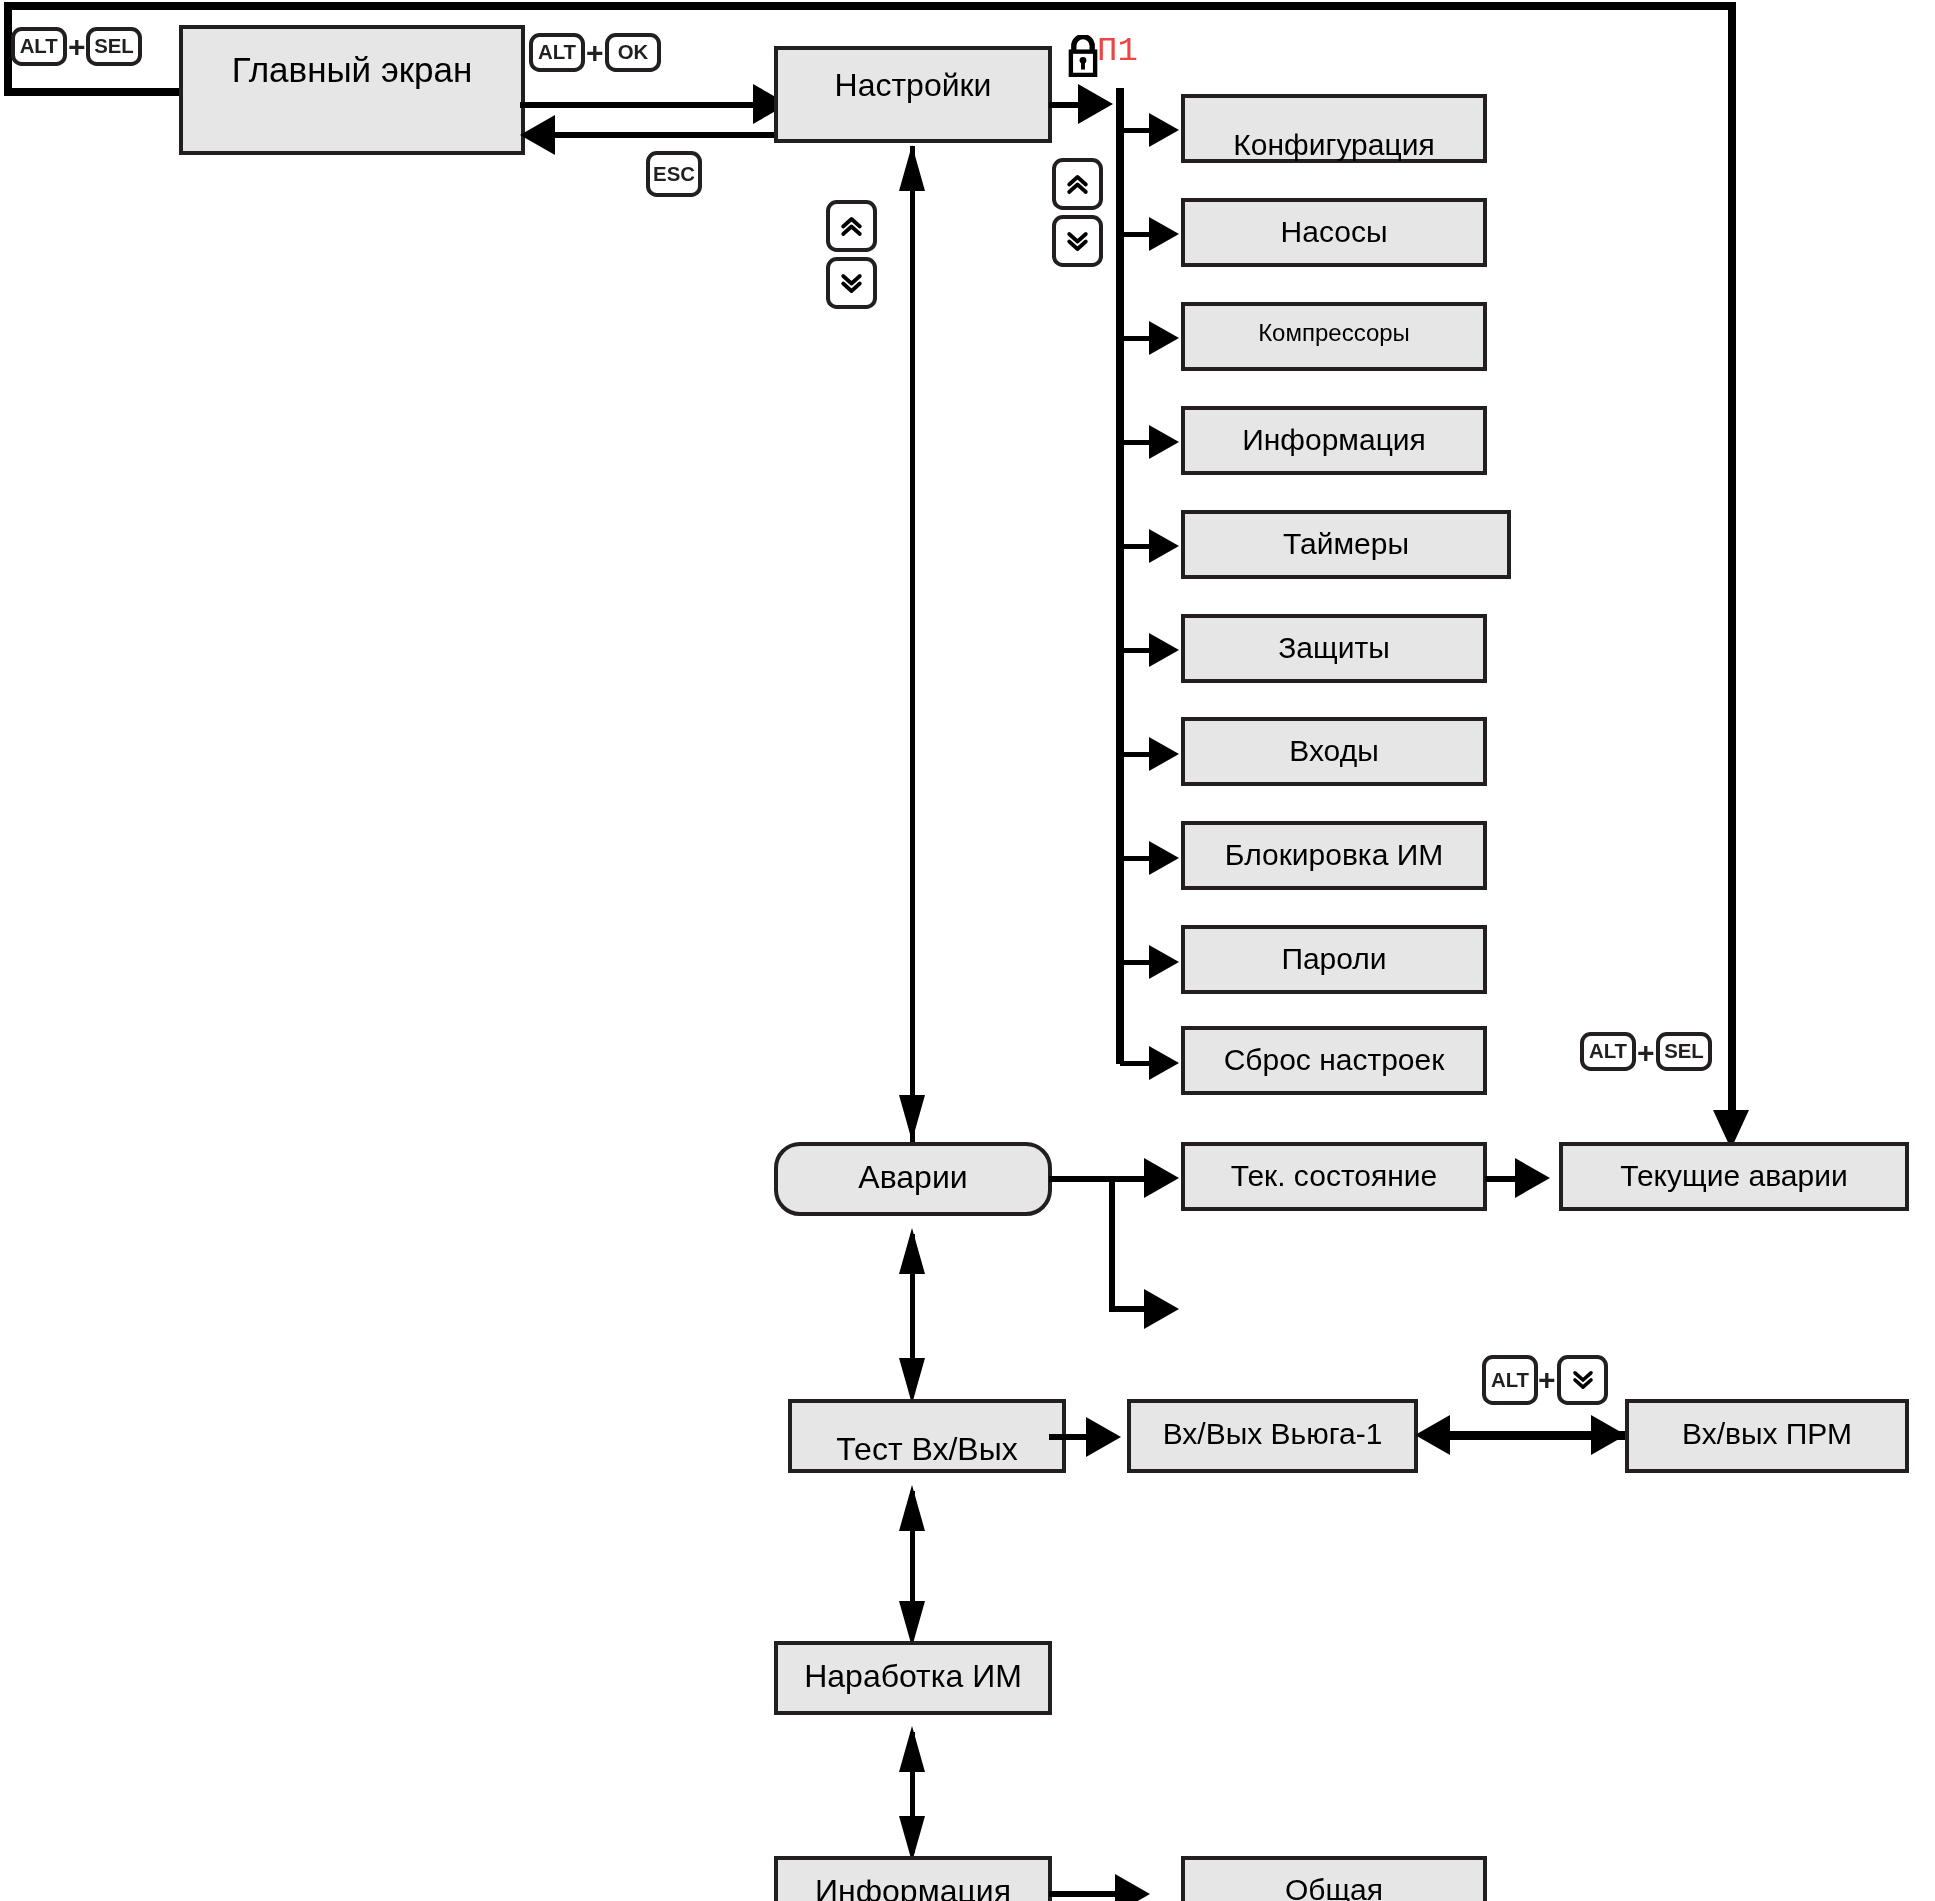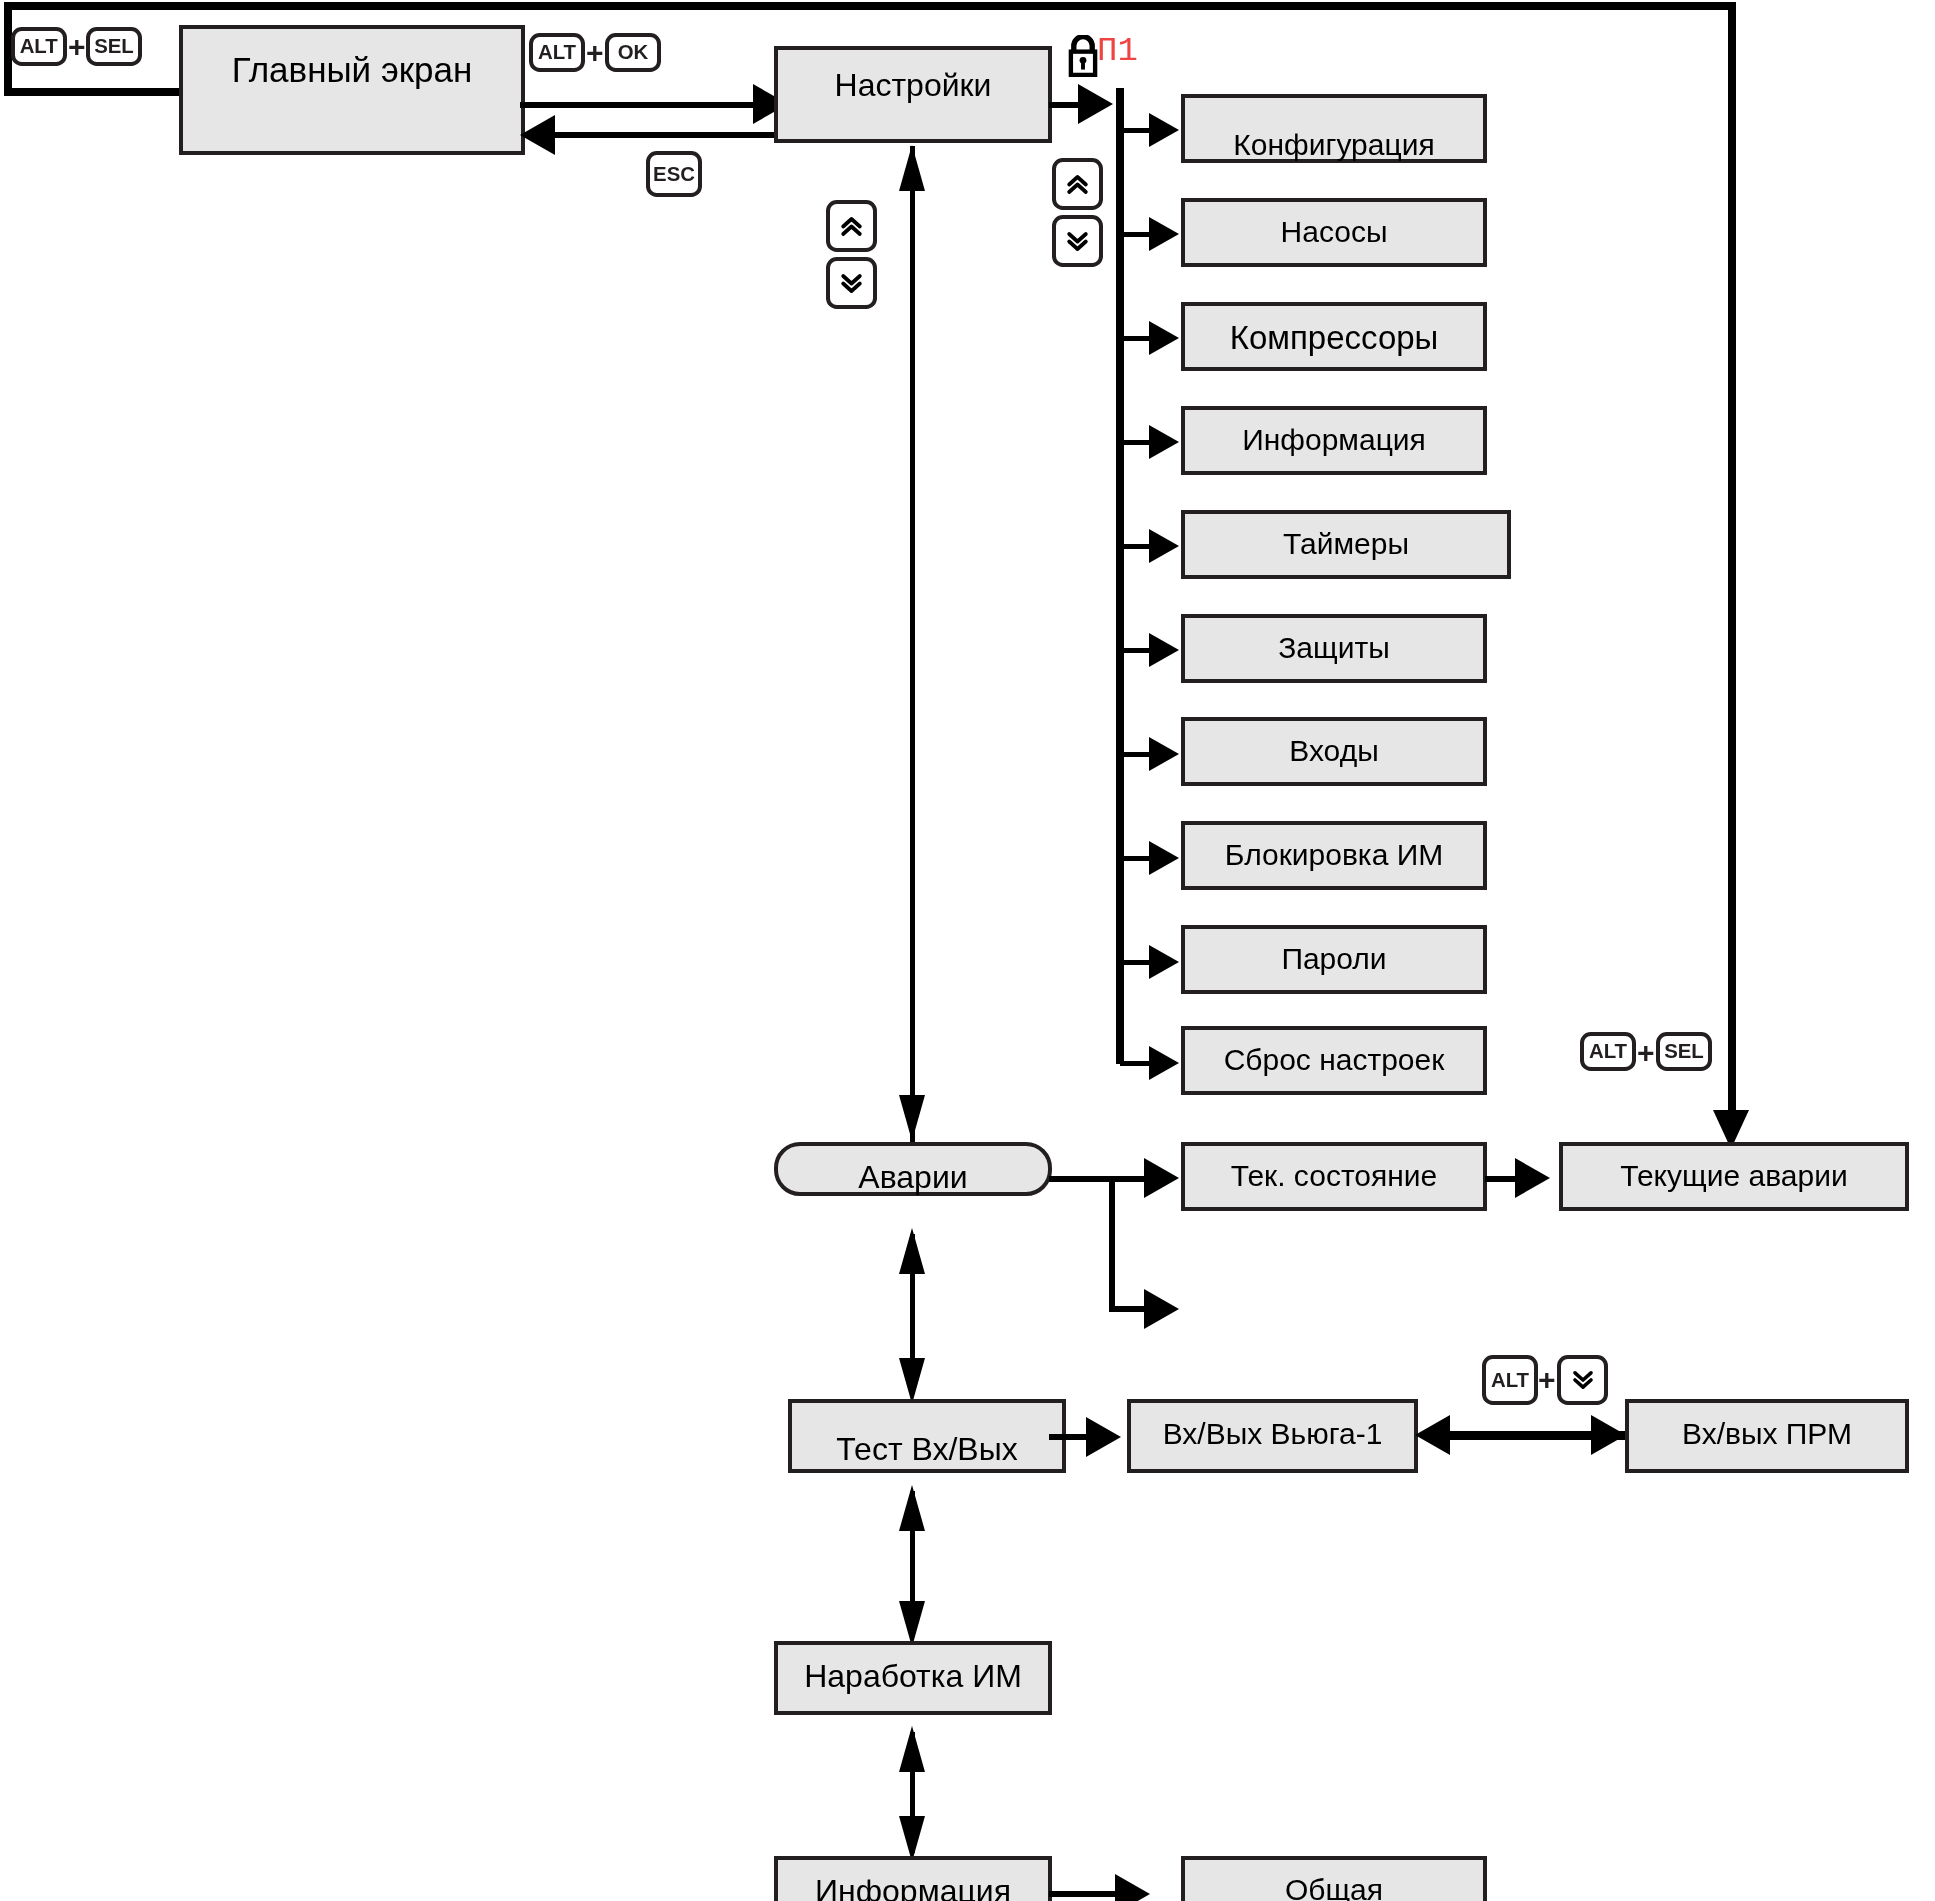--- a/index.html
+++ b/index.html
@@ -148,21 +148,21 @@
   </div>
 
   <div class="hline thin" style="left:1120px;top:232px;width:44px;"></div>
   <div class="ar-r sm" style="left:1149px;top:217px;"></div>
   <div class="box" style="left:1181px;top:198px;width:306px;height:69px;font-size:30px;padding-top:14.6px;">
     <span>Насосы</span>
   </div>
 
   <div class="hline thin" style="left:1120px;top:336px;width:44px;"></div>
   <div class="ar-r sm" style="left:1149px;top:321px;"></div>
-  <div class="box" style="left:1181px;top:302px;width:306px;height:69px;font-size:33px;padding-top:14.6px;">
+  <div class="box" style="left:1181px;top:302px;width:306px;height:69px;font-size:24px;padding-top:14.6px;">
     <span>Компрессоры</span>
   </div>
 
   <div class="hline thin" style="left:1120px;top:440px;width:44px;"></div>
   <div class="ar-r sm" style="left:1149px;top:425px;"></div>
   <div class="box" style="left:1181px;top:406px;width:306px;height:69px;font-size:30px;padding-top:14.6px;">
     <span>Информация</span>
   </div>
 
   <div class="hline thin" style="left:1120px;top:544px;width:44px;"></div>
@@ -211,21 +211,21 @@
       <path d="M10 48 L30 30 L50 48" fill="none" stroke="#000" stroke-width="9" stroke-linecap="round" stroke-linejoin="round"></path>
     </svg>
   </div>
   <div class="key" style="left:826px;top:257px;width:51px;height:52px;">
     <svg viewBox="0 0 60 60" width="25" height="25">
       <path d="M10 30 L30 48 L50 30" fill="none" stroke="#000" stroke-width="9" stroke-linecap="round" stroke-linejoin="round"></path>
       <path d="M10 12 L30 30 L50 12" fill="none" stroke="#000" stroke-width="9" stroke-linecap="round" stroke-linejoin="round"></path>
     </svg>
   </div>
 
-  <div class="box" style="left:774px;top:1142px;width:278px;height:54px;font-size:32px;padding-top:14.6px;border-radius:26px;">
+  <div class="box" style="left:774px;top:1142px;width:278px;height:74px;font-size:32px;padding-top:14.6px;border-radius:26px;">
     <span>Аварии</span>
   </div>
 
   <div class="hline" style="left:1049px;top:1176px;width:63px;"></div>
   <div class="vline" style="left:1109px;top:1176px;height:136px;"></div>
   <div class="hline" style="left:1109px;top:1176px;width:53px;"></div>
   <div class="ar-r" style="left:1144px;top:1158px;"></div>
   <div class="hline" style="left:1109px;top:1306px;width:53px;"></div>
   <div class="ar-r" style="left:1144px;top:1289px;"></div>
 

